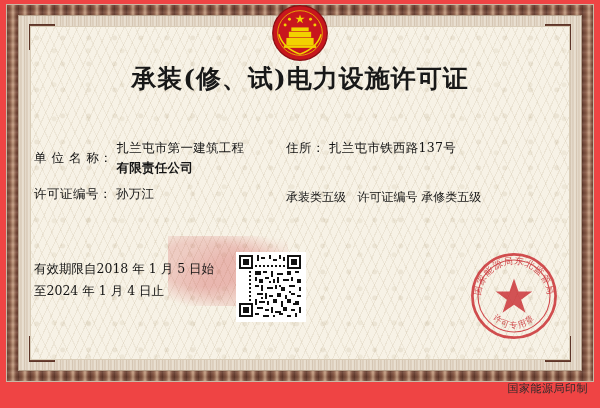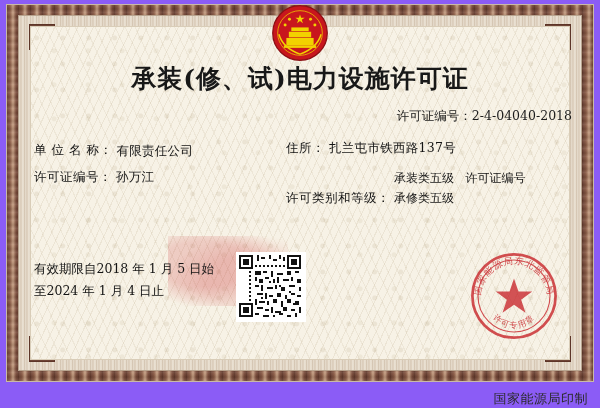--- a/index.html
+++ b/index.html
@@ -12,21 +12,21 @@
     height: 408px;
     font-family: "DejaVu Sans", sans-serif;
     overflow: hidden;
   }
 
   #cert {
     position: relative;
     width: 600px;
     height: 408px;
     box-sizing: border-box;
-    background: #8b5cf6;
+    background: #ef4444;
   }
 
   
   .frame-outer {
     position: absolute;
     left: 6px;
     top: 4px;
     width: 588px;
     height: 378px;
     box-sizing: border-box;
@@ -169,20 +169,21 @@
     white-space: nowrap;
     padding-right: 4px;
   }
   .val {
     font-size: 12.5px;
     letter-spacing: 0.3px;
   }
   .val .line2 {
     display: block;
     margin-top: 3px;
+    font-weight: bold;
   }
   .grade-val {
     font-size: 12px;
     line-height: 1.5;
   }
   .grade-val span {
     display: inline-block;
   }
   .grade-row2 {
     display: block;
@@ -248,23 +249,23 @@
     background:
       radial-gradient(ellipse at 30% 40%, rgba(196,30,34,0.18) 0 38%, rgba(196,30,34,0.0) 70%),
       radial-gradient(ellipse at 70% 65%, rgba(196,30,34,0.12) 0 40%, rgba(196,30,34,0.0) 72%);
     pointer-events: none;
   }
 
   
   .footer {
     position: absolute;
     right: 12px;
-    bottom: 0;
-    font-family: "DejaVu Serif", serif;
-    font-size: 13px;
+    bottom: 12px;
+    font-family: "DejaVu Serif", serif;
+    font-size: 11px;
     color: #2a2a2a;
     letter-spacing: 0.5px;
     margin-top: 30px;
   }
 </style>
 </head>
 <body>
 
 <div id="cert">
 
@@ -295,46 +296,43 @@
         <circle cx="67" cy="28" r="2.4"></circle>
         <circle cx="74" cy="37" r="2.4"></circle>
       </g>
 
       <path d="M16 52 Q22 74 50 84 Q78 74 84 52" fill="none" stroke="#f2d200" stroke-width="2.4"></path>
     </svg>
   </div>
 
   <div class="title">承装(修、试)电力设施许可证</div>
 
-  <div class="cert-no">
-    <span>许可证编号：</span><span>2-4-04040-2018</span>
-  </div>
 
   <div class="fields">
 
     <div class="row">
       <div class="col-left">
         <span class="lbl">单 位 名 称：</span>
         <span class="val">
+          <span>扎兰屯市第一建筑工程</span>
           <span class="line2">有限责任公司</span>
         </span>
       </div>
       <div class="col-right">
         <span class="lbl">住所：</span>
         <span class="val">扎兰屯市铁西路137号</span>
       </div>
     </div>
 
     <div class="row">
       <div class="col-left">
         <span class="lbl">许可证编号：</span>
         <span class="val">孙万江</span>
       </div>
       <div class="col-right">
-        <span class="lbl">许可类别和等级：</span>
         <span class="grade-val">
           <span>承装类五级</span>
           &nbsp;
           <span>许可证编号</span>
           <span class="grade-row2">承修类五级</span>
         </span>
       </div>
     </div>
 
   </div>

